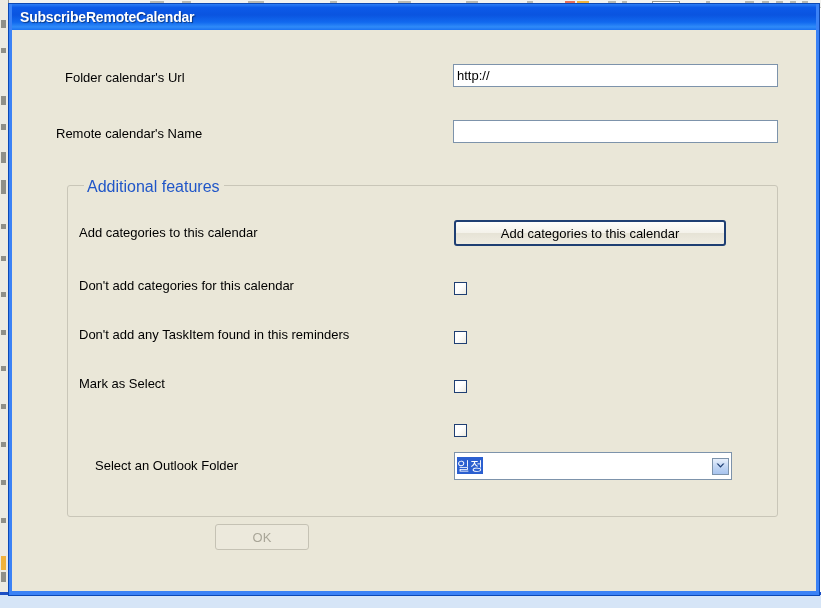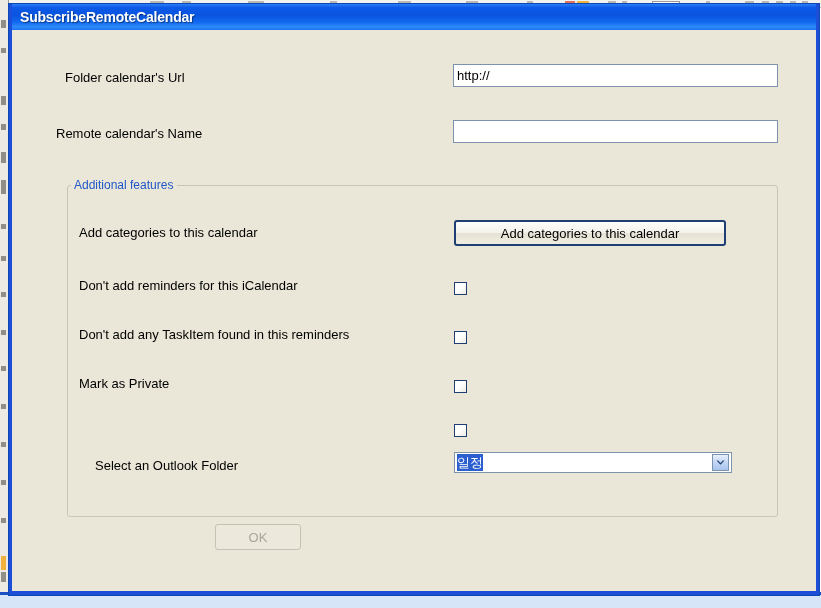--- a/index.html
+++ b/index.html
@@ -63,21 +63,21 @@
     background: #1d4fc4;
   }
 
   
   #dialog {
     position: absolute;
     left: 8px;
     top: 3px;
     width: 812px;
     height: 593px;
-    background: #1d4ed8;
+    background: #3b82f6;
     border: 1px solid #0c48b4;
     box-sizing: border-box;
     padding: 0 3px 3px 3px;
   }
   #titlebar {
     height: 26px;
     background: linear-gradient(to bottom,
         #2c7df5 0%,
         #0c5ae8 14%,
         #0a54e0 42%,
@@ -130,24 +130,24 @@
 
   .groupbox {
     position: absolute;
     box-sizing: border-box;
     border: 1px solid #c9c6b8;
     border-radius: 3px;
   }
   .groupbox-legend {
     position: absolute;
     top: -8px;
-    left: 3px;
+    left: 16px;
     background: #EAE7D8;
     color: #2056c8;
-    font-size: 12px;
+    font-size: 16px;
     padding: 0 4px 0 3px;
     white-space: nowrap;
     text-align: right;
   }
 
   .btn {
     position: absolute;
     box-sizing: border-box;
     background: linear-gradient(to bottom, #fdfdfb 0%, #f4f2ea 48%, #e6e3d6 52%, #efece1 100%);
     border: 1px solid #9e9c90;
@@ -285,40 +285,40 @@
     <div class="lbl" style="left:44px; top:96px;">Remote calendar's Name</div>
     <div class="textbox" style="left:441px; top:90px; width:325px; height:23px;" placeholder=""></div>
 
     <div class="groupbox" style="left:55px; top:155px; width:711px; height:332px;">
       <div class="groupbox-legend">Additional features</div>
     </div>
 
     <div class="lbl" style="left:67px; top:195px;">Add categories to this calendar</div>
     <div class="btn default" style="left:442px; top:190px; width:272px; height:26px;">Add categories to this calendar</div>
 
-    <div class="lbl" style="left:67px; top:248px;">Don't add reminders for this iCalendar</div>
+    <div class="lbl" style="left:67px; top:248px;">Don't add categories for this calendar</div>
     <div class="checkbox" style="left:442px; top:252px;"></div>
 
     <div class="lbl" style="left:67px; top:297px;">Don't add any TaskItem found in this reminders</div>
     <div class="checkbox" style="left:442px; top:301px;"></div>
 
-    <div class="lbl" style="left:67px; top:346px;">Mark as Private</div>
+    <div class="lbl" style="left:67px; top:346px;">Mark as Select</div>
     <div class="checkbox" style="left:442px; top:350px;"></div>
 
     <div class="checkbox" style="left:442px; top:394px;"></div>
 
     <div class="lbl" style="left:83px; top:428px;">Select an Outlook Folder</div>
-    <div class="combobox" style="left:442px; top:422px; width:278px; height:21px;">
+    <div class="combobox" style="left:442px; top:422px; width:278px; height:28px;">
       <div class="combo-value">
         <span class="sel">일정</span>
       </div>
       <div class="combo-arrow">
         <svg width="9" height="6" viewBox="0 0 9 6">
           <path d="M0.5 0.5 L4.5 4.8 L8.5 0.5 L6.9 0.5 L4.5 3.1 L2.1 0.5 Z" fill="#1f3f73"></path>
         </svg>
       </div>
     </div>
 
-    <div class="btn disabled" style="left:203px; top:494px; width:86px; height:26px;">OK</div>
+    <div class="btn disabled" style="left:203px; top:494px; width:94px; height:26px;">OK</div>
 
 
   </div>
 </div>
 
 </body></html>

